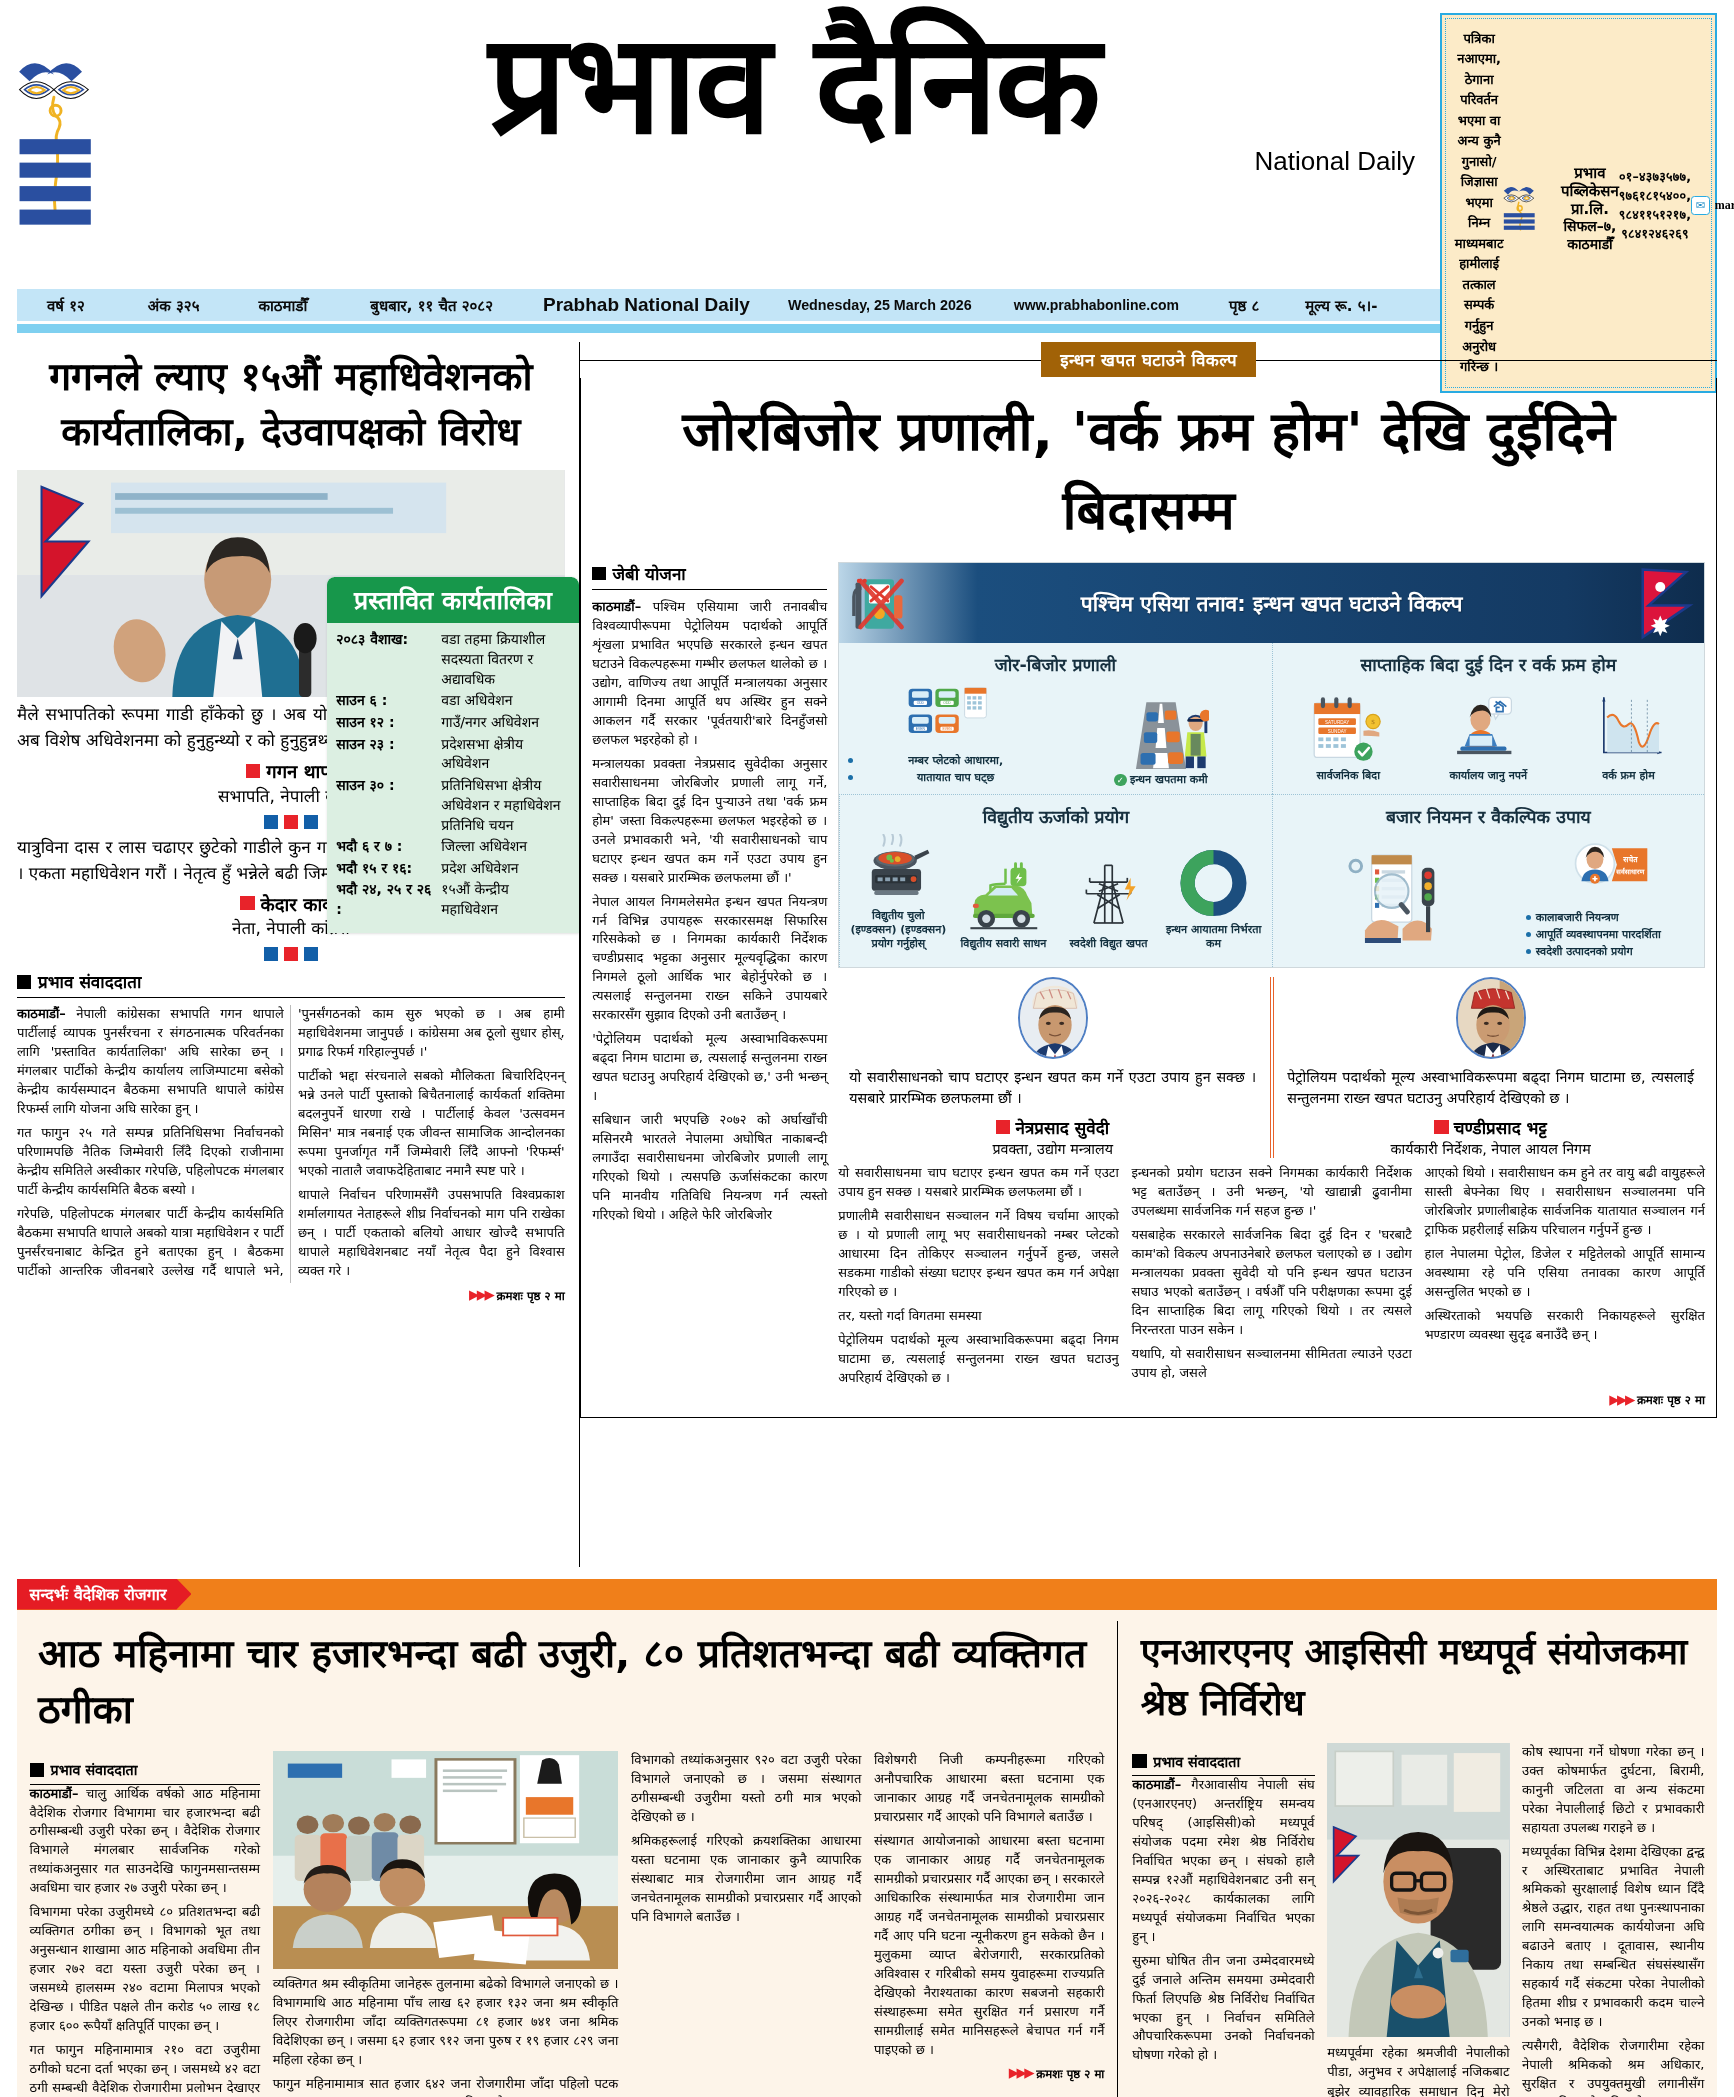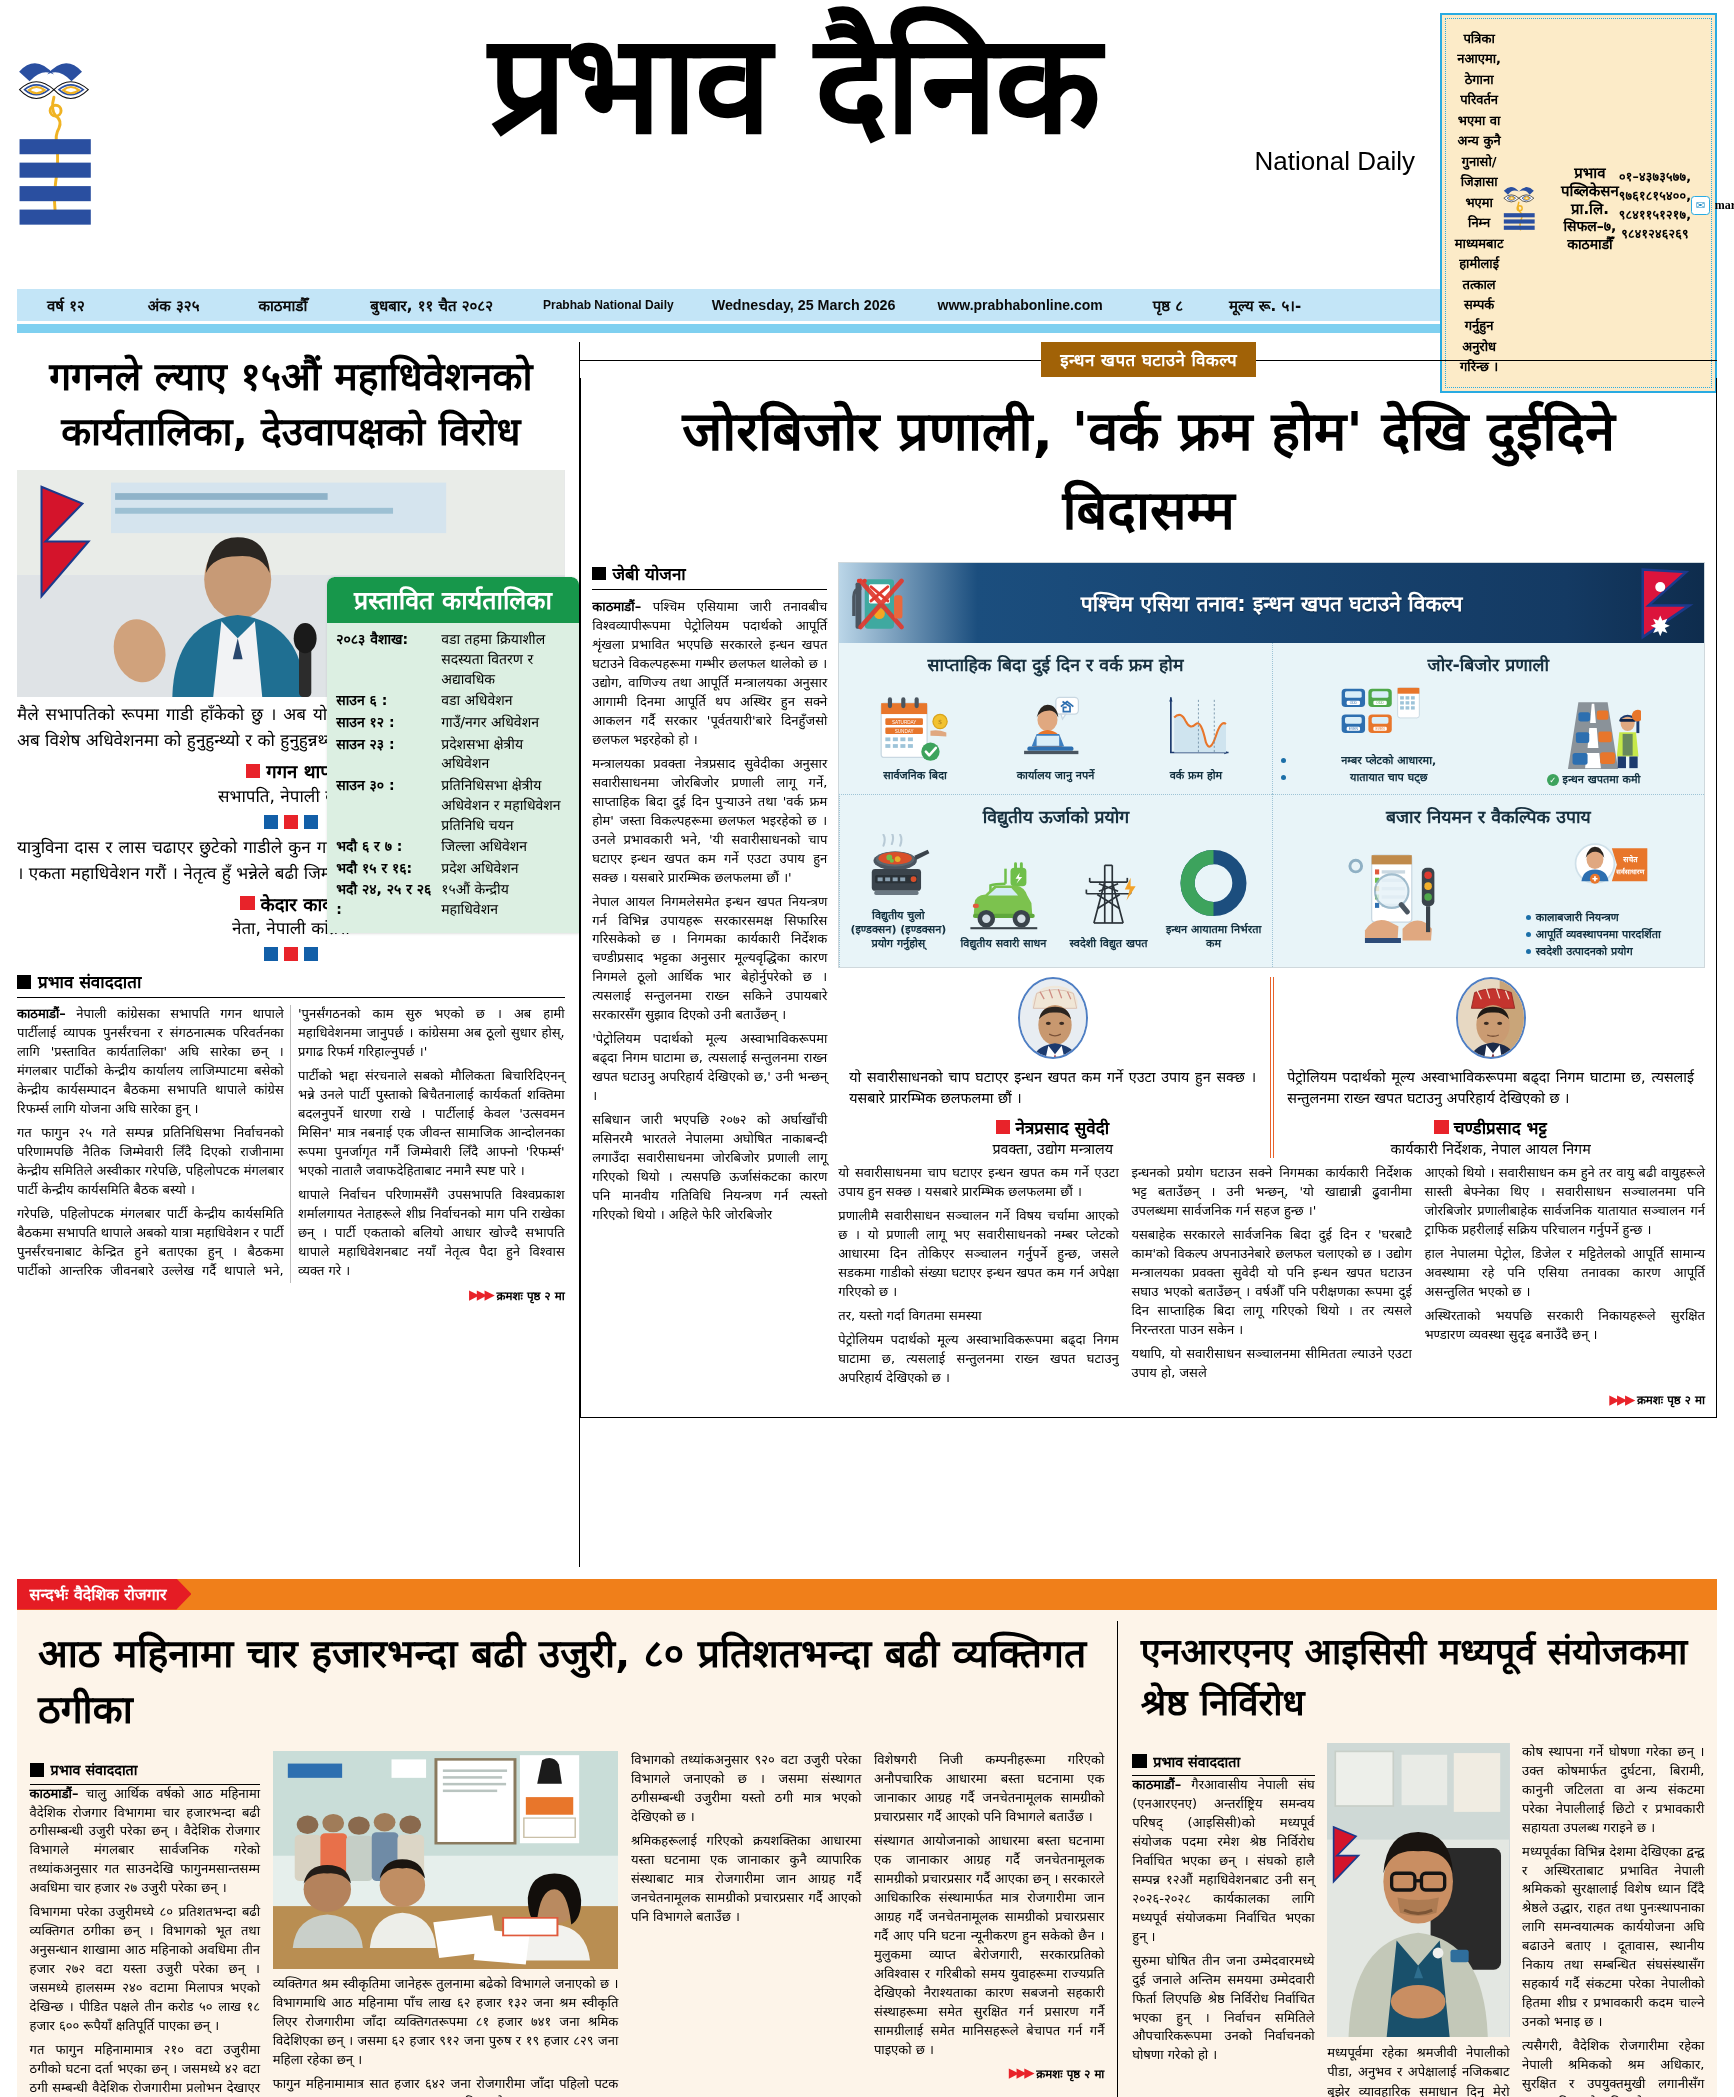--- a/index.html
+++ b/index.html
@@ -92,21 +92,21 @@
     align-items: center;
     font-size: 15px;
     font-weight: 600;
     color: #0b0b0b;
   }
   .infobar > span { white-space: nowrap; }
   .ib-1 { margin-left: 30px; }
   .ib-2 { margin-left: 63px; }
   .ib-3 { margin-left: 59px; }
   .ib-4 { margin-left: 63px; }
-  .ib-5 { margin-left: 50px; font-family:"Liberation Sans", sans-serif; font-size:12px;}
+  .ib-5 { margin-left: 50px; font-family:"Liberation Sans", sans-serif; font-size:19px;}
   .ib-6 { margin-left: 38px; font-family:"Liberation Sans", sans-serif; font-size:14.3px;}
   .ib-7 { margin-left: 42px; font-family:"Liberation Sans", sans-serif; font-size:14px;}
   .ib-8 { margin-left: 50px; }
   .ib-9 { margin-left: 46px; }
   .infobar-strip { height: 9.2px; background: #7FD0F0; margin: 2.5px 17px 0 17px; }
 
   
   .main-area { display: flex; padding: 0 17px; margin-top: 9.2px; gap: 0; height: 1225px; }
   .col-left { width: 562px; flex: 0 0 562px; padding-right: 14.3px; position: relative; }
   .vdivider { width: 1.3px; background: #000; flex: 0 0 1.3px; }
@@ -508,89 +508,20 @@
                 </svg>
                 <div class="ig-title">पश्चिम एसिया तनाव: इन्धन खपत घटाउने विकल्प</div>
                 <svg class="ig-flag" viewBox="0 0 130 175">
                   <path d="M8 6 L8 168 L120 92 L22 92 L112 12 Z" fill="#DC143C" stroke="#1B3A8C" stroke-width="6"></path>
                   <circle cx="50" cy="48" r="12" fill="#fff"></circle>
                   <path d="M50 116 l5 12 12 -4 -6 12 12 5 -12 5 6 12 -12 -4 -5 12 -5 -12 -12 4 6 -12 -12 -5 12 -5 -6 -12 12 4 Z" fill="#fff"></path>
                 </svg>
               </div>
 
               <div class="ig-grid">
-
-                <div class="ig-cell">
-                  <div class="ig-sect-title">साप्ताहिक बिदा दुई दिन र वर्क फ्रम होम</div>
-                  <div class="ig-items">
-                    <div class="ig-item">
-                      <div class="ig-icon">
-                        <svg width="80" height="71" viewBox="0 0 190 170">
-                          <rect x="14" y="22" width="110" height="130" rx="8" fill="#fff" stroke="#c9d8e2" stroke-width="3"></rect>
-                          <rect x="14" y="22" width="110" height="26" fill="#E8762B"></rect>
-                          <rect x="30" y="8" width="10" height="26" rx="5" fill="#4a5560"></rect>
-                          <rect x="62" y="8" width="10" height="26" rx="5" fill="#4a5560"></rect>
-                          <rect x="94" y="8" width="10" height="26" rx="5" fill="#4a5560"></rect>
-                          <rect x="24" y="58" width="90" height="16" rx="3" fill="#E8762B"></rect>
-                          <text x="69" y="71" font-size="11" text-anchor="middle" fill="#fff" font-family="Liberation Sans, sans-serif">SATURDAY</text>
-                          <rect x="24" y="80" width="90" height="16" rx="3" fill="#E8762B"></rect>
-                          <text x="69" y="93" font-size="11" text-anchor="middle" fill="#fff" font-family="Liberation Sans, sans-serif">SUNDAY</text>
-                          <g fill="#9EC4D9">
-                            <rect x="24" y="104" width="12" height="9"></rect>
-                              <rect x="42" y="104" width="12" height="9"></rect>
-                              <rect x="60" y="104" width="12" height="9"></rect>
-                              <rect x="78" y="104" width="12" height="9"></rect>
-                            <rect x="24" y="120" width="12" height="9"></rect>
-                              <rect x="42" y="120" width="12" height="9"></rect>
-                              <rect x="60" y="120" width="12" height="9"></rect>
-                              <rect x="78" y="120" width="12" height="9"></rect>
-                          </g>
-                          <circle cx="132" cy="138" r="22" fill="#3DA35D"></circle>
-                          <path d="M121 138 l8 9 16 -18" stroke="#fff" stroke-width="6" fill="none" stroke-linecap="round" stroke-linejoin="round"></path>
-                          <circle cx="155" cy="66" r="17" fill="#F2C230" stroke="#D9A41C" stroke-width="3"></circle>
-                          <text x="155" y="73" font-size="17" text-anchor="middle" fill="#A8781A" font-family="Liberation Serif, serif">$</text>
-                          <path d="M132 88 Q150 84 170 92 L170 102 Q150 100 132 100 Z" fill="#E0A880"></path>
-                        </svg>
-                      </div>
-                      <div class="ig-cap">सार्वजनिक बिदा</div>
-                    </div>
-                    <div class="ig-item">
-                      <div class="ig-icon">
-                        <svg width="76" height="71" viewBox="0 0 180 170">
-                          <rect x="92" y="8" width="54" height="40" rx="9" fill="#fff" stroke="#c9d8e2" stroke-width="3"></rect>
-                          <path d="M104 48 L116 48 L108 60 Z" fill="#fff" stroke="#c9d8e2" stroke-width="3"></path>
-                          <path d="M108 18 L126 30 L126 42 L110 42 L110 32 L118 32" fill="none" stroke="#2D6FB0" stroke-width="4"></path>
-                          <path d="M104 30 L119 18 L134 30" fill="none" stroke="#2D6FB0" stroke-width="4"></path>
-                          <ellipse cx="72" cy="62" rx="24" ry="27" fill="#E0A880"></ellipse>
-                          <path d="M46 56 Q54 26 72 26 Q94 26 98 56 Q88 36 72 40 Q56 40 46 56 Z" fill="#2B2520"></path>
-                          <path d="M38 128 Q40 88 72 86 Q106 88 108 128 Z" fill="#E8762B"></path>
-                          <rect x="24" y="126" width="110" height="10" rx="4" fill="#2D6FB0"></rect>
-                          <path d="M34 126 L46 96 L100 96 L112 126 Z" fill="#3D7FC0"></path>
-                          <rect x="46" y="100" width="54" height="24" fill="#D9EEF8"></rect>
-                          <rect x="16" y="136" width="130" height="8" fill="#4a5560"></rect>
-                        </svg>
-                      </div>
-                      <div class="ig-cap">कार्यालय जानु नपर्ने</div>
-                    </div>
-                    <div class="ig-item">
-                      <div class="ig-icon">
-                        <svg width="71" height="71" viewBox="0 0 170 170">
-                          <path d="M26 8 L26 140 L164 140" stroke="#1C3A6E" stroke-width="4" fill="none"></path>
-                          <path d="M26 8 L22 18 L30 18 Z" fill="#1C3A6E"></path>
-                          <path d="M164 140 L154 136 L154 144 Z" fill="#1C3A6E"></path>
-                          <path d="M34 56 Q50 40 62 66 Q72 86 86 72 Q98 60 110 116 Q120 142 134 100 Q146 62 158 72 L158 140 L34 140 Z" fill="#CFE4EF"></path>
-                          <path d="M34 56 Q50 40 62 66 Q72 86 86 72 Q98 60 110 116 Q120 142 134 100 Q146 62 158 72" stroke="#E8762B" stroke-width="5" fill="none"></path>
-                          <line x1="92" y1="14" x2="92" y2="140" stroke="#6E8BA2" stroke-width="2" stroke-dasharray="5,5"></line>
-                          <line x1="130" y1="14" x2="130" y2="140" stroke="#6E8BA2" stroke-width="2" stroke-dasharray="5,5"></line>
-                        </svg>
-                      </div>
-                      <div class="ig-cap">वर्क फ्रम होम</div>
-                    </div>
-                  </div>
-                </div>
 
                 <div class="ig-cell">
                   <div class="ig-sect-title">जोर-बिजोर प्रणाली</div>
                   <div class="ig-items">
                     <div class="ig-item">
                       <div class="ig-icon">
                         <svg width="88" height="71" viewBox="0 0 210 170">
                           <g>
                             <rect x="6" y="16" width="56" height="44" rx="9" fill="#2D6FB0"></rect>
                               <rect x="14" y="22" width="40" height="16" rx="4" fill="#D9EEF8"></rect>
@@ -657,20 +588,89 @@
                       <div class="ig-cap">
                         <span style="display:inline-flex;align-items:center;gap:3.4px;">
                           <span style="width:12.6px;height:12.6px;border-radius:50%;background:#3DA35D;color:#fff;display:inline-flex;align-items:center;justify-content:center;font-size:8.4px;">✓</span>
                           <span>इन्धन खपतमा कमी</span>
                         </span>
                       </div>
                     </div>
                   </div>
                 </div>
 
+                <div class="ig-cell">
+                  <div class="ig-sect-title">साप्ताहिक बिदा दुई दिन र वर्क फ्रम होम</div>
+                  <div class="ig-items">
+                    <div class="ig-item">
+                      <div class="ig-icon">
+                        <svg width="80" height="71" viewBox="0 0 190 170">
+                          <rect x="14" y="22" width="110" height="130" rx="8" fill="#fff" stroke="#c9d8e2" stroke-width="3"></rect>
+                          <rect x="14" y="22" width="110" height="26" fill="#E8762B"></rect>
+                          <rect x="30" y="8" width="10" height="26" rx="5" fill="#4a5560"></rect>
+                          <rect x="62" y="8" width="10" height="26" rx="5" fill="#4a5560"></rect>
+                          <rect x="94" y="8" width="10" height="26" rx="5" fill="#4a5560"></rect>
+                          <rect x="24" y="58" width="90" height="16" rx="3" fill="#E8762B"></rect>
+                          <text x="69" y="71" font-size="11" text-anchor="middle" fill="#fff" font-family="Liberation Sans, sans-serif">SATURDAY</text>
+                          <rect x="24" y="80" width="90" height="16" rx="3" fill="#E8762B"></rect>
+                          <text x="69" y="93" font-size="11" text-anchor="middle" fill="#fff" font-family="Liberation Sans, sans-serif">SUNDAY</text>
+                          <g fill="#9EC4D9">
+                            <rect x="24" y="104" width="12" height="9"></rect>
+                              <rect x="42" y="104" width="12" height="9"></rect>
+                              <rect x="60" y="104" width="12" height="9"></rect>
+                              <rect x="78" y="104" width="12" height="9"></rect>
+                            <rect x="24" y="120" width="12" height="9"></rect>
+                              <rect x="42" y="120" width="12" height="9"></rect>
+                              <rect x="60" y="120" width="12" height="9"></rect>
+                              <rect x="78" y="120" width="12" height="9"></rect>
+                          </g>
+                          <circle cx="132" cy="138" r="22" fill="#3DA35D"></circle>
+                          <path d="M121 138 l8 9 16 -18" stroke="#fff" stroke-width="6" fill="none" stroke-linecap="round" stroke-linejoin="round"></path>
+                          <circle cx="155" cy="66" r="17" fill="#F2C230" stroke="#D9A41C" stroke-width="3"></circle>
+                          <text x="155" y="73" font-size="17" text-anchor="middle" fill="#A8781A" font-family="Liberation Serif, serif">$</text>
+                          <path d="M132 88 Q150 84 170 92 L170 102 Q150 100 132 100 Z" fill="#E0A880"></path>
+                        </svg>
+                      </div>
+                      <div class="ig-cap">सार्वजनिक बिदा</div>
+                    </div>
+                    <div class="ig-item">
+                      <div class="ig-icon">
+                        <svg width="76" height="71" viewBox="0 0 180 170">
+                          <rect x="92" y="8" width="54" height="40" rx="9" fill="#fff" stroke="#c9d8e2" stroke-width="3"></rect>
+                          <path d="M104 48 L116 48 L108 60 Z" fill="#fff" stroke="#c9d8e2" stroke-width="3"></path>
+                          <path d="M108 18 L126 30 L126 42 L110 42 L110 32 L118 32" fill="none" stroke="#2D6FB0" stroke-width="4"></path>
+                          <path d="M104 30 L119 18 L134 30" fill="none" stroke="#2D6FB0" stroke-width="4"></path>
+                          <ellipse cx="72" cy="62" rx="24" ry="27" fill="#E0A880"></ellipse>
+                          <path d="M46 56 Q54 26 72 26 Q94 26 98 56 Q88 36 72 40 Q56 40 46 56 Z" fill="#2B2520"></path>
+                          <path d="M38 128 Q40 88 72 86 Q106 88 108 128 Z" fill="#E8762B"></path>
+                          <rect x="24" y="126" width="110" height="10" rx="4" fill="#2D6FB0"></rect>
+                          <path d="M34 126 L46 96 L100 96 L112 126 Z" fill="#3D7FC0"></path>
+                          <rect x="46" y="100" width="54" height="24" fill="#D9EEF8"></rect>
+                          <rect x="16" y="136" width="130" height="8" fill="#4a5560"></rect>
+                        </svg>
+                      </div>
+                      <div class="ig-cap">कार्यालय जानु नपर्ने</div>
+                    </div>
+                    <div class="ig-item">
+                      <div class="ig-icon">
+                        <svg width="71" height="71" viewBox="0 0 170 170">
+                          <path d="M26 8 L26 140 L164 140" stroke="#1C3A6E" stroke-width="4" fill="none"></path>
+                          <path d="M26 8 L22 18 L30 18 Z" fill="#1C3A6E"></path>
+                          <path d="M164 140 L154 136 L154 144 Z" fill="#1C3A6E"></path>
+                          <path d="M34 56 Q50 40 62 66 Q72 86 86 72 Q98 60 110 116 Q120 142 134 100 Q146 62 158 72 L158 140 L34 140 Z" fill="#CFE4EF"></path>
+                          <path d="M34 56 Q50 40 62 66 Q72 86 86 72 Q98 60 110 116 Q120 142 134 100 Q146 62 158 72" stroke="#E8762B" stroke-width="5" fill="none"></path>
+                          <line x1="92" y1="14" x2="92" y2="140" stroke="#6E8BA2" stroke-width="2" stroke-dasharray="5,5"></line>
+                          <line x1="130" y1="14" x2="130" y2="140" stroke="#6E8BA2" stroke-width="2" stroke-dasharray="5,5"></line>
+                        </svg>
+                      </div>
+                      <div class="ig-cap">वर्क फ्रम होम</div>
+                    </div>
+                  </div>
+                </div>
+
                 <div class="ig-cell ig-row2">
                   <div class="ig-sect-title">विद्युतीय ऊर्जाको प्रयोग</div>
                   <div class="ig-items">
                     <div class="ig-item">
                       <div class="ig-icon">
                         <svg width="67" height="71" viewBox="0 0 160 170">
                           <path d="M44 28 q6 -16 0 -26 M64 24 q6 -16 0 -26 M84 28 q6 -16 0 -26" stroke="#B8CAD6" stroke-width="5" fill="none" stroke-linecap="round"></path>
                           <ellipse cx="72" cy="64" rx="52" ry="22" fill="#4a5560"></ellipse>
                           <ellipse cx="72" cy="60" rx="46" ry="18" fill="#5B6770"></ellipse>
                           <ellipse cx="72" cy="58" rx="40" ry="15" fill="#D94F2A"></ellipse>

